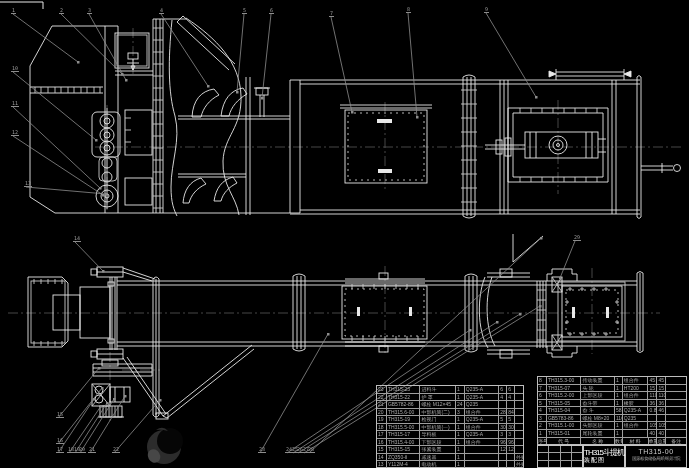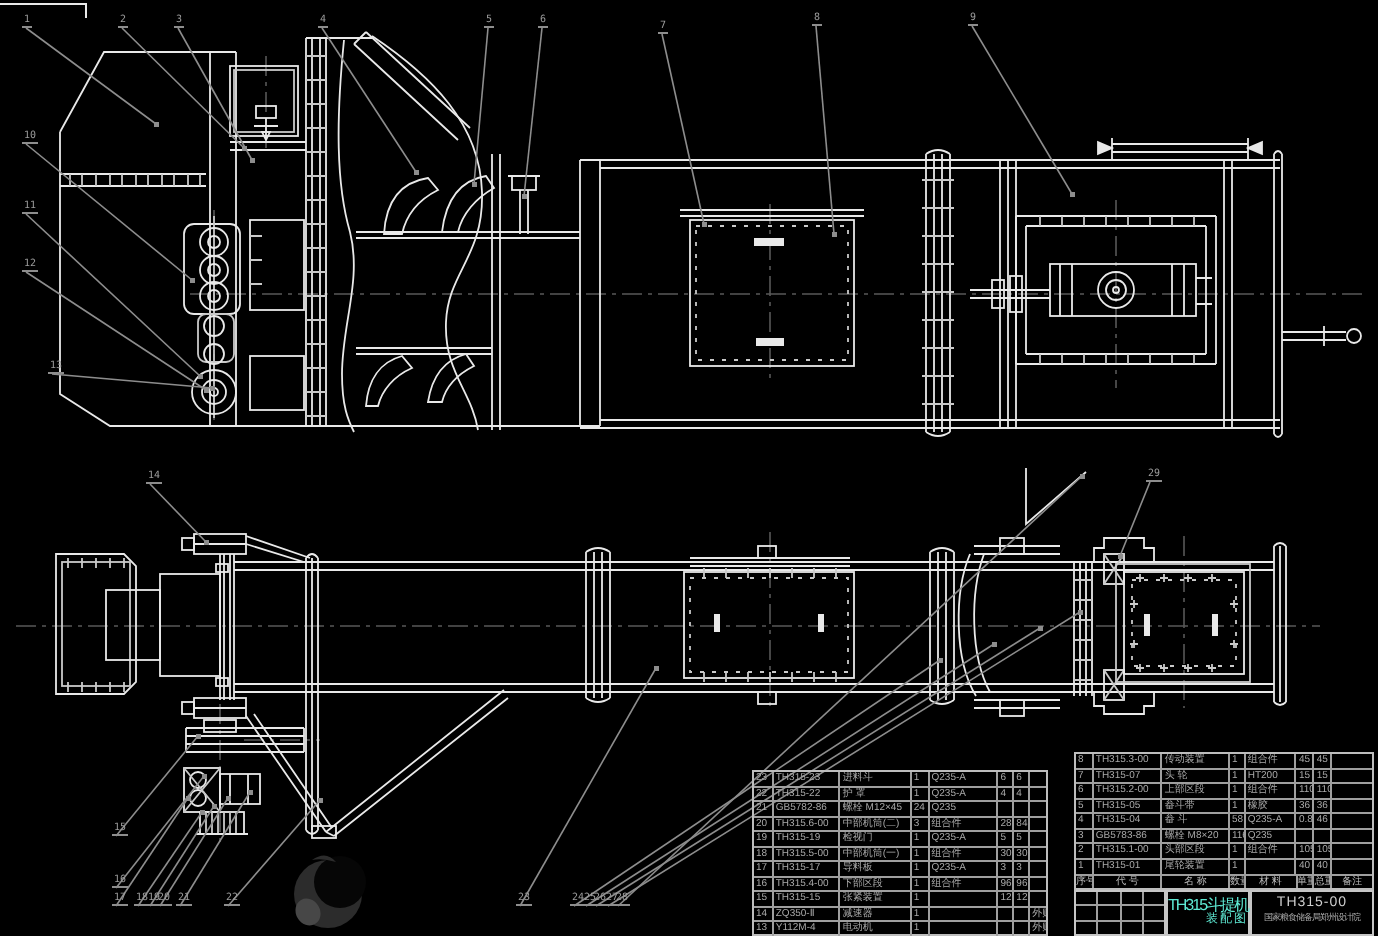--- a/index.html
+++ b/index.html
@@ -12,21 +12,21 @@
   .bom .row{display:flex;flex:1;border-bottom:1px solid #9f9f9f;}
   .bom .row:last-child{border-bottom:none;}
   .bom .cell{border-right:1px solid #9f9f9f;overflow:hidden;white-space:nowrap;
     color:#a9a9a9;font-size:5px;line-height:6.5px;padding-left:1px;box-sizing:border-box;}
   .bom .cell:last-child{border-right:none;}
   .bom .hdr .cell{color:#bdbdbd;text-align:center;padding-left:0;}
   .tb-cell{position:absolute;border:1px solid #c6c6c6;box-sizing:border-box;background:#000;}
   .sig-grid{display:grid;grid-template-columns:repeat(4,1fr);grid-template-rows:repeat(3,1fr);
     gap:1px;background:#9f9f9f;}
   .sig-grid span{background:#000;}
-  .tb-title{color:#5eead4;text-align:right;}
+  .tb-title{color:#ffffff;text-align:left;}
   .tb-title .l1{font-size:8px;line-height:9px;letter-spacing:-1px;margin-top:2px;}
   .tb-title .l2{font-size:6px;line-height:7px;letter-spacing:1px;}
   .tb-num{color:#cfcfcf;text-align:center;}
   .tb-num .l1{font-size:7px;line-height:9px;letter-spacing:.5px;margin-top:1px;}
   .tb-num .l2{font-size:4.5px;line-height:6px;letter-spacing:-.5px;color:#a9a9a9;}
 </style>
 </head>
 <body>
 
 <div id="viewport">

